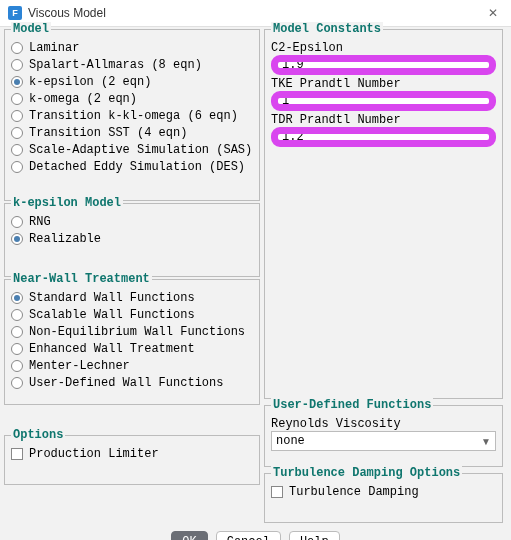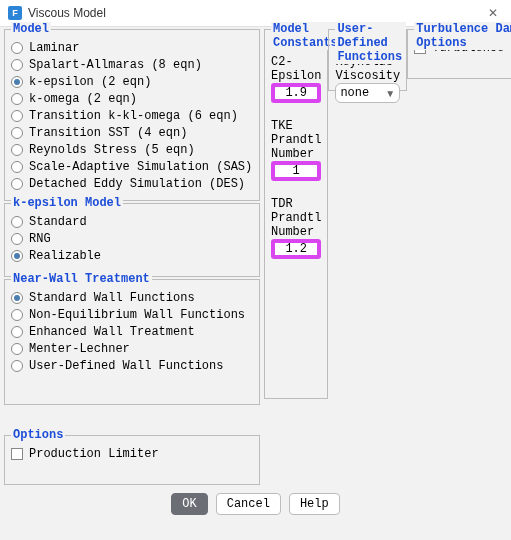--- a/index.html
+++ b/index.html
@@ -43,36 +43,36 @@
     cursor:pointer;
   }
   .content {
     display: flex;
     flex-direction: row;
     padding: 2px 4px 0 4px;
     gap: 4px;
     box-sizing: border-box;
   }
   .col-left { width: 256px; display:flex; flex-direction:column; gap:2px; }
-  .col-right { width: 239px; display:flex; flex-direction:row; gap:0; }
+  .col-right { width: 239px; display:flex; flex-direction:column; gap:6px; }
 
   .group {
     position: relative;
     border: 1px solid #bcbcbc;
     padding: 9px 6px 6px 6px;
     box-sizing: border-box;
   }
   .group-title {
     position: absolute;
     top: -8px;
     left: 6px;
     background: #f2f2f2;
     padding: 0 2px;
     font-weight: bold;
-    color: #1d4ed8;
+    color: #0f766e;
   }
   .radio-row, .check-row {
     display:flex; align-items:center; gap:6px;
     height:17px;
     text-align:center;
   }
   .radio {
     width:12px; height:12px; border:1px solid #888; border-radius:50%;
     display:inline-flex; align-items:center; justify-content:center;
     background:#fff; box-sizing:border-box; cursor:pointer;
@@ -81,33 +81,32 @@
     content:""; width:6px; height:6px; border-radius:50%; background:#4a7fb0;
   }
   .checkbox {
     width:12px; height:12px; border:1px solid #888; background:#fff;
     box-sizing:border-box; cursor:pointer;
   }
   .opt-label { white-space:nowrap; }
 
   .flex-spacer { flex: 1 1 auto; }
 
-  .field-label { display:block; margin-top:16px; }
+  .field-label { display:block; margin-top:2px; }
   .text-input {
-    width:100%; height:20px; border:4px solid #d946ef; background:#fff;
+    width:100%; height:20px; border:7px solid #d946ef; background:#fff;
     padding:0 4px; box-sizing:border-box;
     font-family:"Courier New", Courier, monospace; font-size:12px;
-    border-radius:3px;
-    text-align:center;
+    border-radius:9px;
   }
   .select {
     width:100%; height:20px; border:1px solid #bcbcbc; background:#fff;
     display:flex; align-items:center; justify-content:space-between;
     padding:0 4px; box-sizing:border-box; cursor:pointer;
-    border-radius:6px;
+    border-radius:0;
   }
   .select .arrow { color:#666; font-size:10px; font-family:Arial,sans-serif; }
 
   .button-row {
     display:flex; gap:8px; justify-content:center; align-items:center;
     padding: 8px 0 6px 0;
   }
   .btn {
     border:1px solid #bcbcbc; background:#fff; padding:3px 10px;
     border-radius:4px; cursor:pointer;
@@ -163,55 +162,51 @@
         <div class="radio-row">
           <span class="radio"></span>
           <span class="opt-label">Transition k-kl-omega (6 eqn)</span>
         </div>
         <div class="radio-row">
           <span class="radio"></span>
           <span class="opt-label">Transition SST (4 eqn)</span>
         </div>
         <div class="radio-row">
           <span class="radio"></span>
-          <span class="opt-label">Reynolds Stress (5 eqn)</span>
-        </div>
-        <div class="radio-row">
-          <span class="radio"></span>
           <span class="opt-label">Scale-Adaptive Simulation (SAS)</span>
         </div>
         <div class="radio-row">
           <span class="radio"></span>
           <span class="opt-label">Detached Eddy Simulation (DES)</span>
         </div>
       </div>
 
       <div class="group g-keps">
         <span class="group-title">k-epsilon Model</span>
 
         <div class="radio-row">
           <span class="radio"></span>
-          <span class="opt-label">Standard</span>
-        </div>
-        <div class="radio-row">
-          <span class="radio"></span>
           <span class="opt-label">RNG</span>
         </div>
         <div class="radio-row">
           <span class="radio selected"></span>
           <span class="opt-label">Realizable</span>
         </div>
       </div>
 
       <div class="group g-nwt">
         <span class="group-title">Near-Wall Treatment</span>
 
         <div class="radio-row">
           <span class="radio selected"></span>
           <span class="opt-label">Standard Wall Functions</span>
+        </div>
+        <div class="radio-row">
+          <span class="radio"></span>
+          <span class="opt-label">Scalable Wall Functions</span>
         </div>
         <div class="radio-row">
           <span class="radio"></span>
           <span class="opt-label">Non-Equilibrium Wall Functions</span>
         </div>
         <div class="radio-row">
           <span class="radio"></span>
           <span class="opt-label">Enhanced Wall Treatment</span>
         </div>
         <div class="radio-row">

